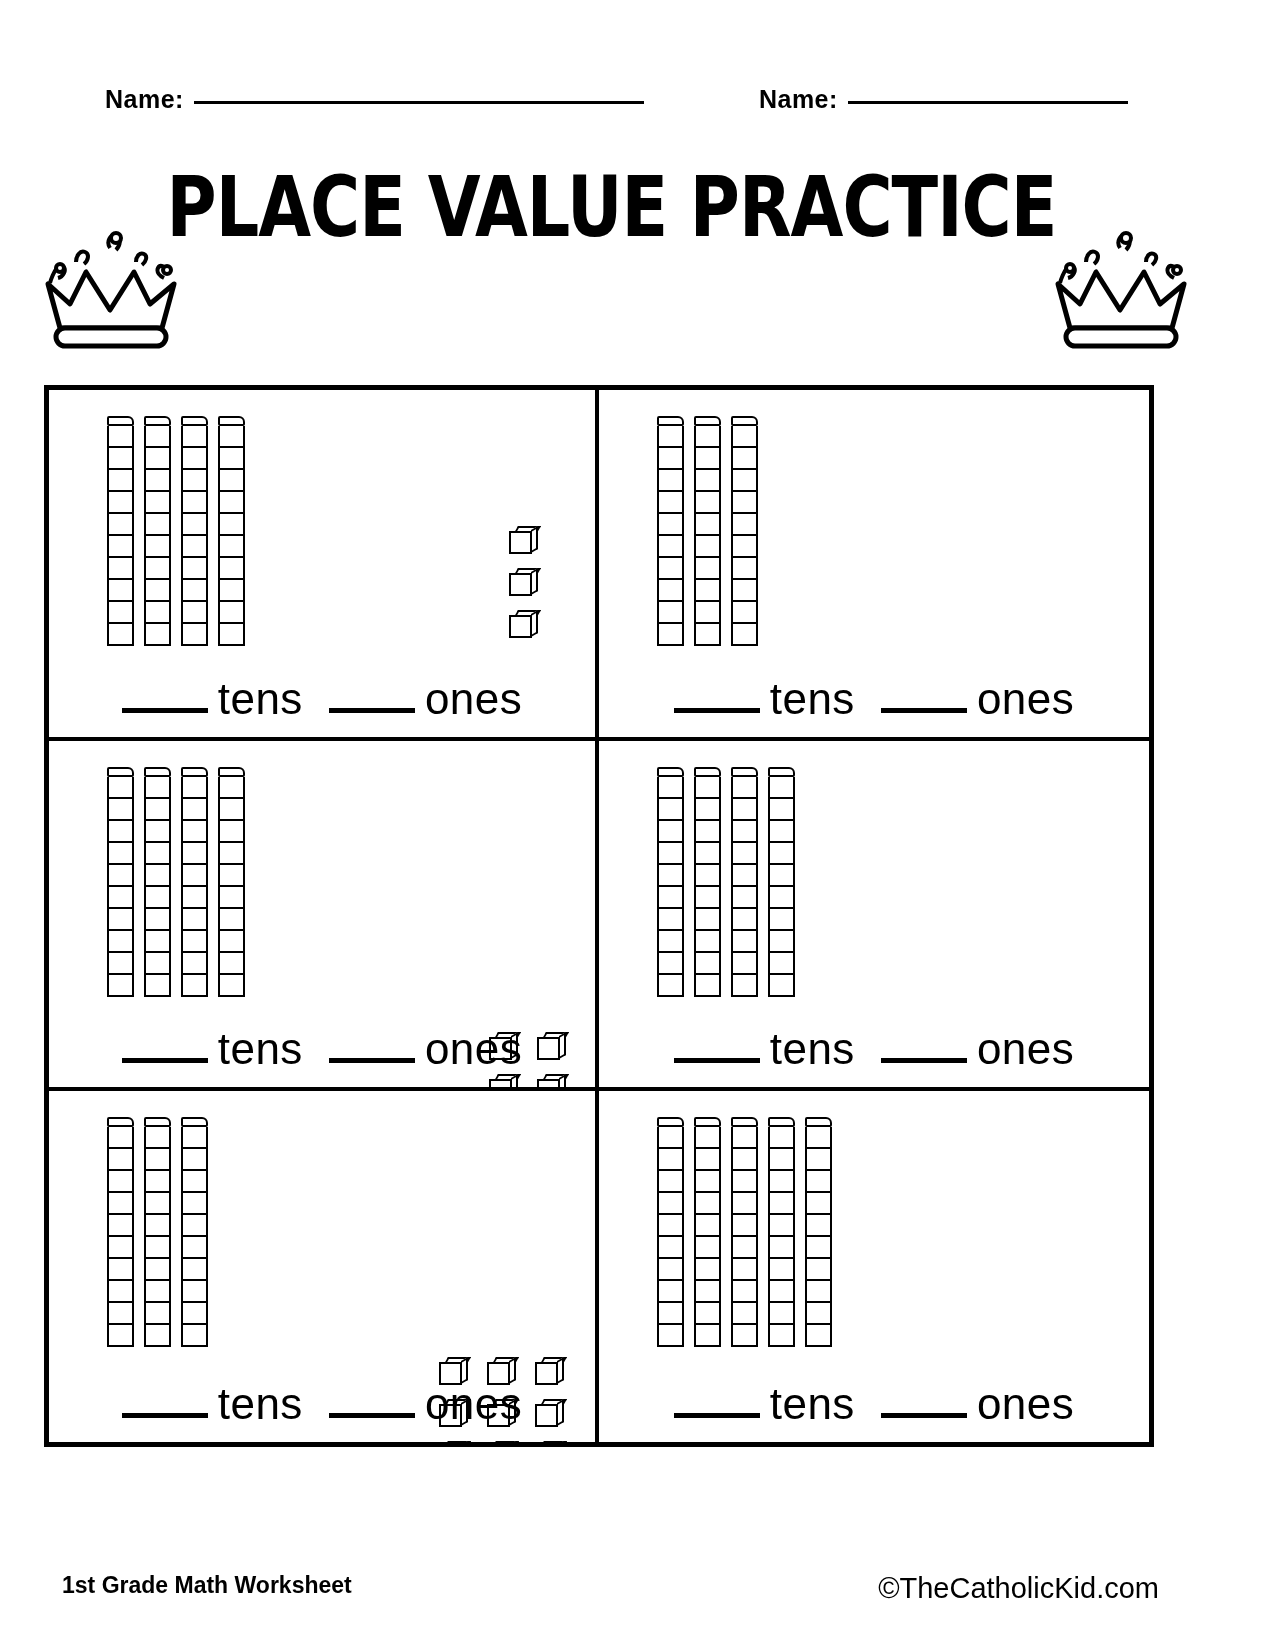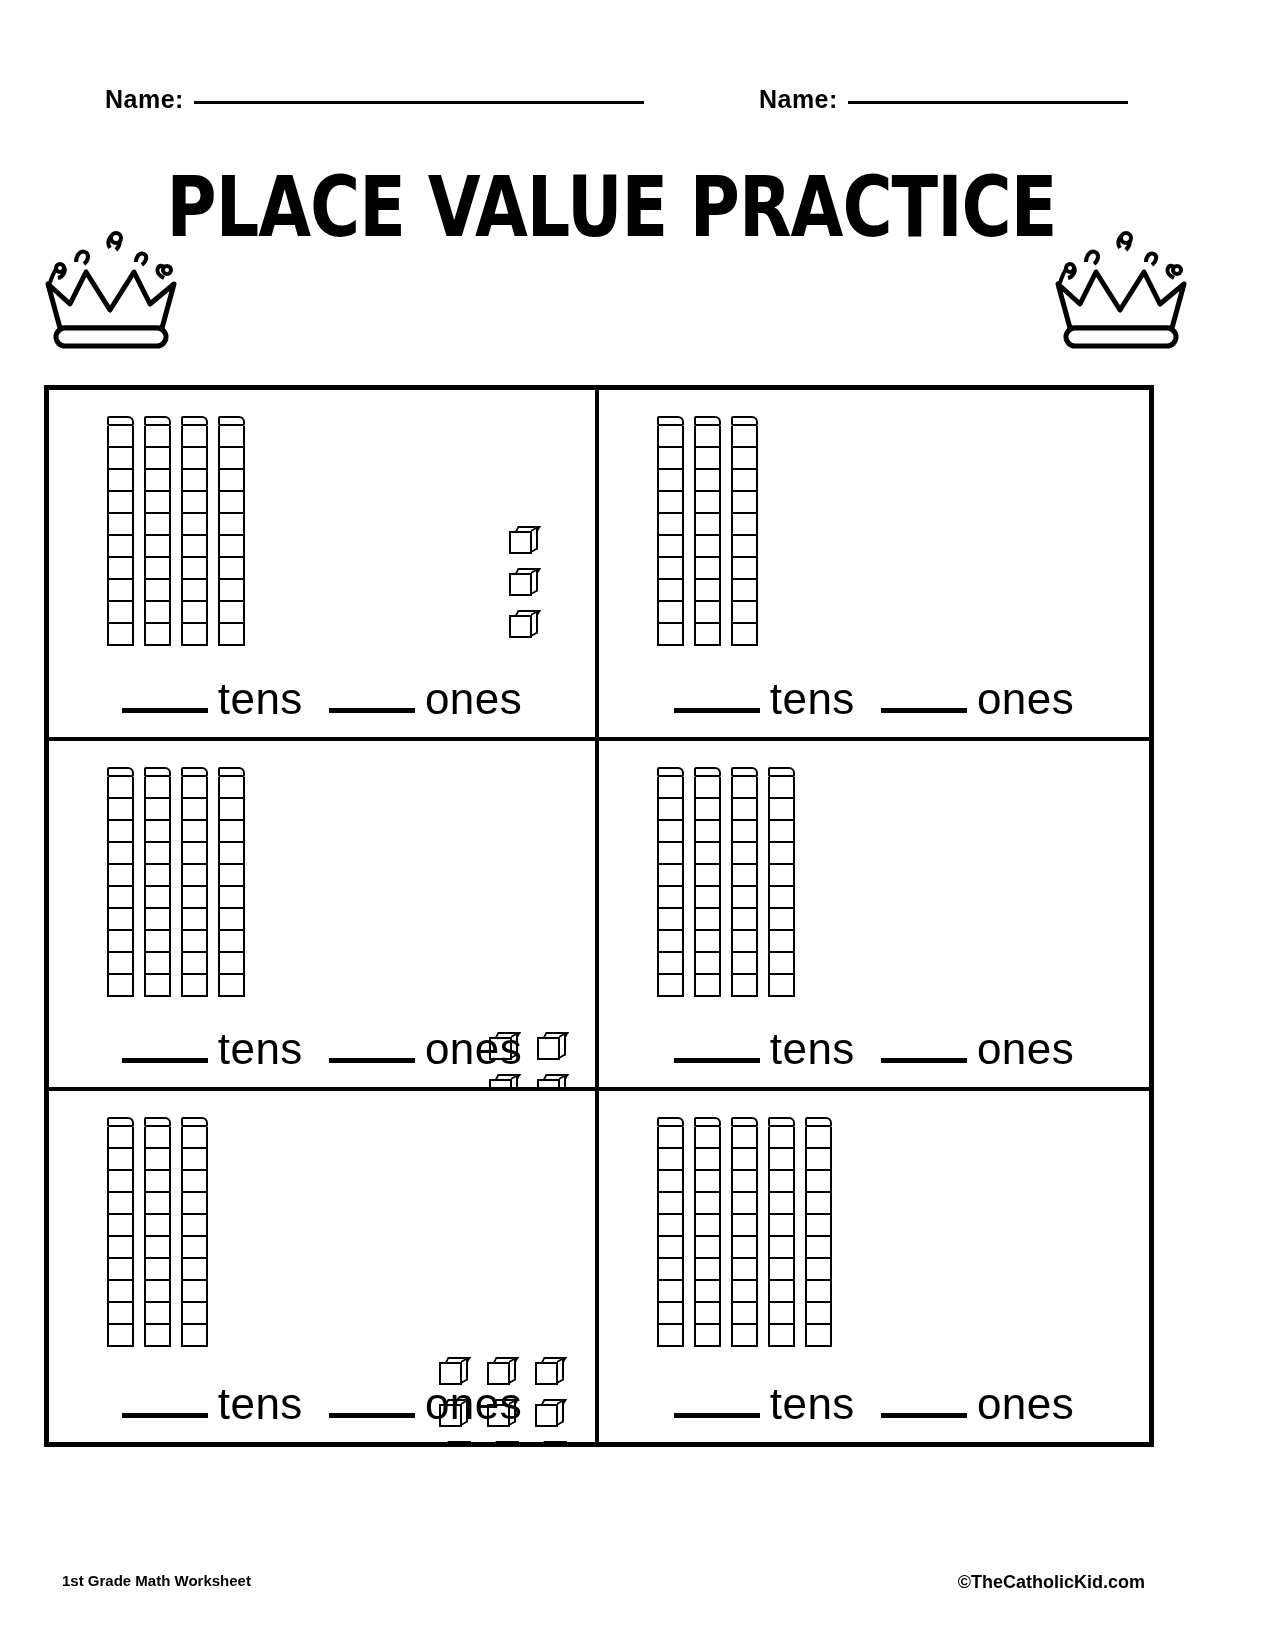--- a/index.html
+++ b/index.html
@@ -223,29 +223,29 @@
     position: absolute;
     bottom: 48px;
     left: 0;
     width: 1275px;
     height: 30px;
   }
   .footer-left {
     position: absolute;
     left: 62px;
     top: 0;
-    font-size: 15px;
+    font-size: 23px;
     font-weight: bold;
   }
   .footer-right {
     position: absolute;
-    right: 130px;
+    right: 116px;
     top: 0;
-    font-size: 18px;
-    font-weight: bold;
+    font-size: 29px;
+    font-weight: normal;
   }
 </style>
 </head>
 <body>
 
 <div class="header-row">
   <div class="name-group">
     <span class="field-label">Name:</span>
     <span class="field-rule rule-name"></span>
   </div>

